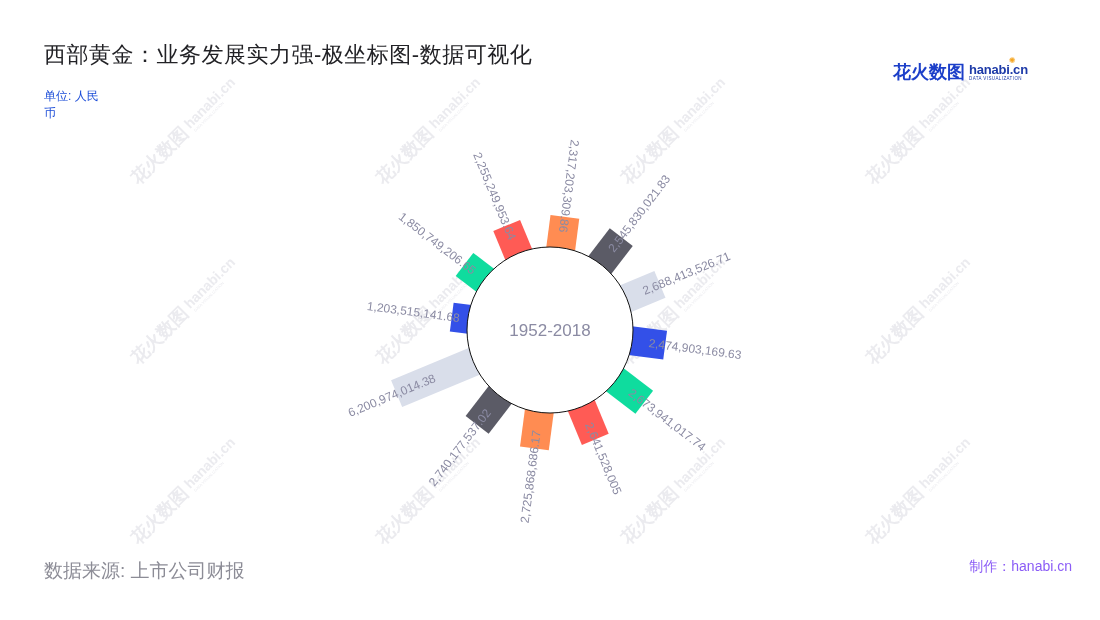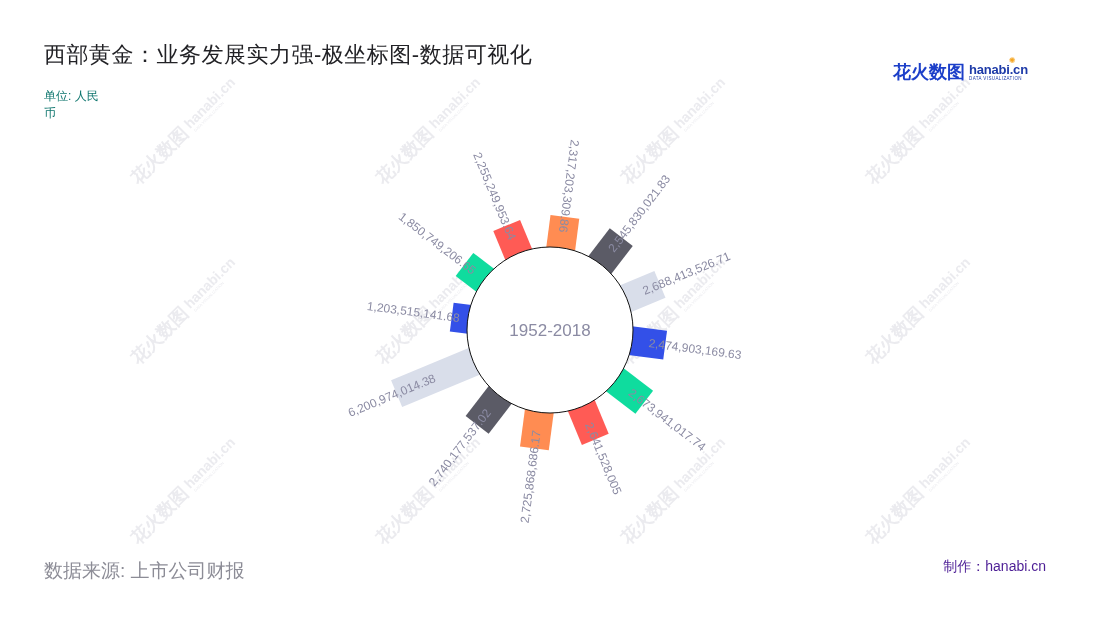--- a/index.html
+++ b/index.html
@@ -1,29 +1,29 @@
 <!DOCTYPE html>
 <html><head>
 <meta charset="utf-8">
 <style>
   html, body { margin: 0; padding: 0; background: #ffffff; }
   body { width: 1100px; height: 620px; position: relative; overflow: hidden;
          font-family: "Liberation Sans", "DejaVu Sans", sans-serif; }
   .title { position: absolute; left: 44px; top: 40px; font-size: 22px; color: #222226;
            letter-spacing: 0.5px; white-space: nowrap; }
   .unit { position: absolute; left: 44px; top: 88px; width: 64px; font-size: 12px;
-          line-height: 17px; color: #0f766e; }
+          line-height: 17px; color: #1d4ed8; }
   .logo { position: absolute; left: 893px; top: 60px; height: 24px; display: flex; align-items: center; }
   .logo-cn { font-size: 18px; font-weight: bold; color: #1c3fc9; letter-spacing: 0px; }
   .logo-en-wrap { margin-left: 4px; display: flex; flex-direction: column; line-height: 1; position: relative; }
   .logo-en { font-size: 13px; font-weight: bold; color: #1d3aa8; letter-spacing: -0.2px; }
   .logo-sub { font-size: 4.5px; color: #1d3aa8; letter-spacing: 0.4px; margin-top: 1px; }
   .logo-spark { position: absolute; left: 40px; top: -6px; font-size: 8px; color: #f5a623; }
   .footer-left { position: absolute; left: 44px; top: 558px; font-size: 19px; color: #8c8c96; }
-  .footer-right { position: absolute; right: 54px; top: 558px; font-size: 14px; color: #4c1d95; }
+  .footer-right { position: absolute; right: 28px; top: 558px; font-size: 14px; color: #8b5cf6; }
   svg.chart { position: absolute; left: 0; top: 0; }
   .wm-cn { font-size: 18px; fill: #ebebef; font-weight: bold; }
   .wm-en { font-size: 14px; fill: #ebebef; font-weight: bold; }
   .wm-sub { font-size: 4px; fill: #ebebef; }
   .bar-label { font-size: 12px; fill: #8b8ba3; }
   .center-label { font-size: 17px; fill: #8b8ba3; }
 </style>
 </head>
 <body>
 

